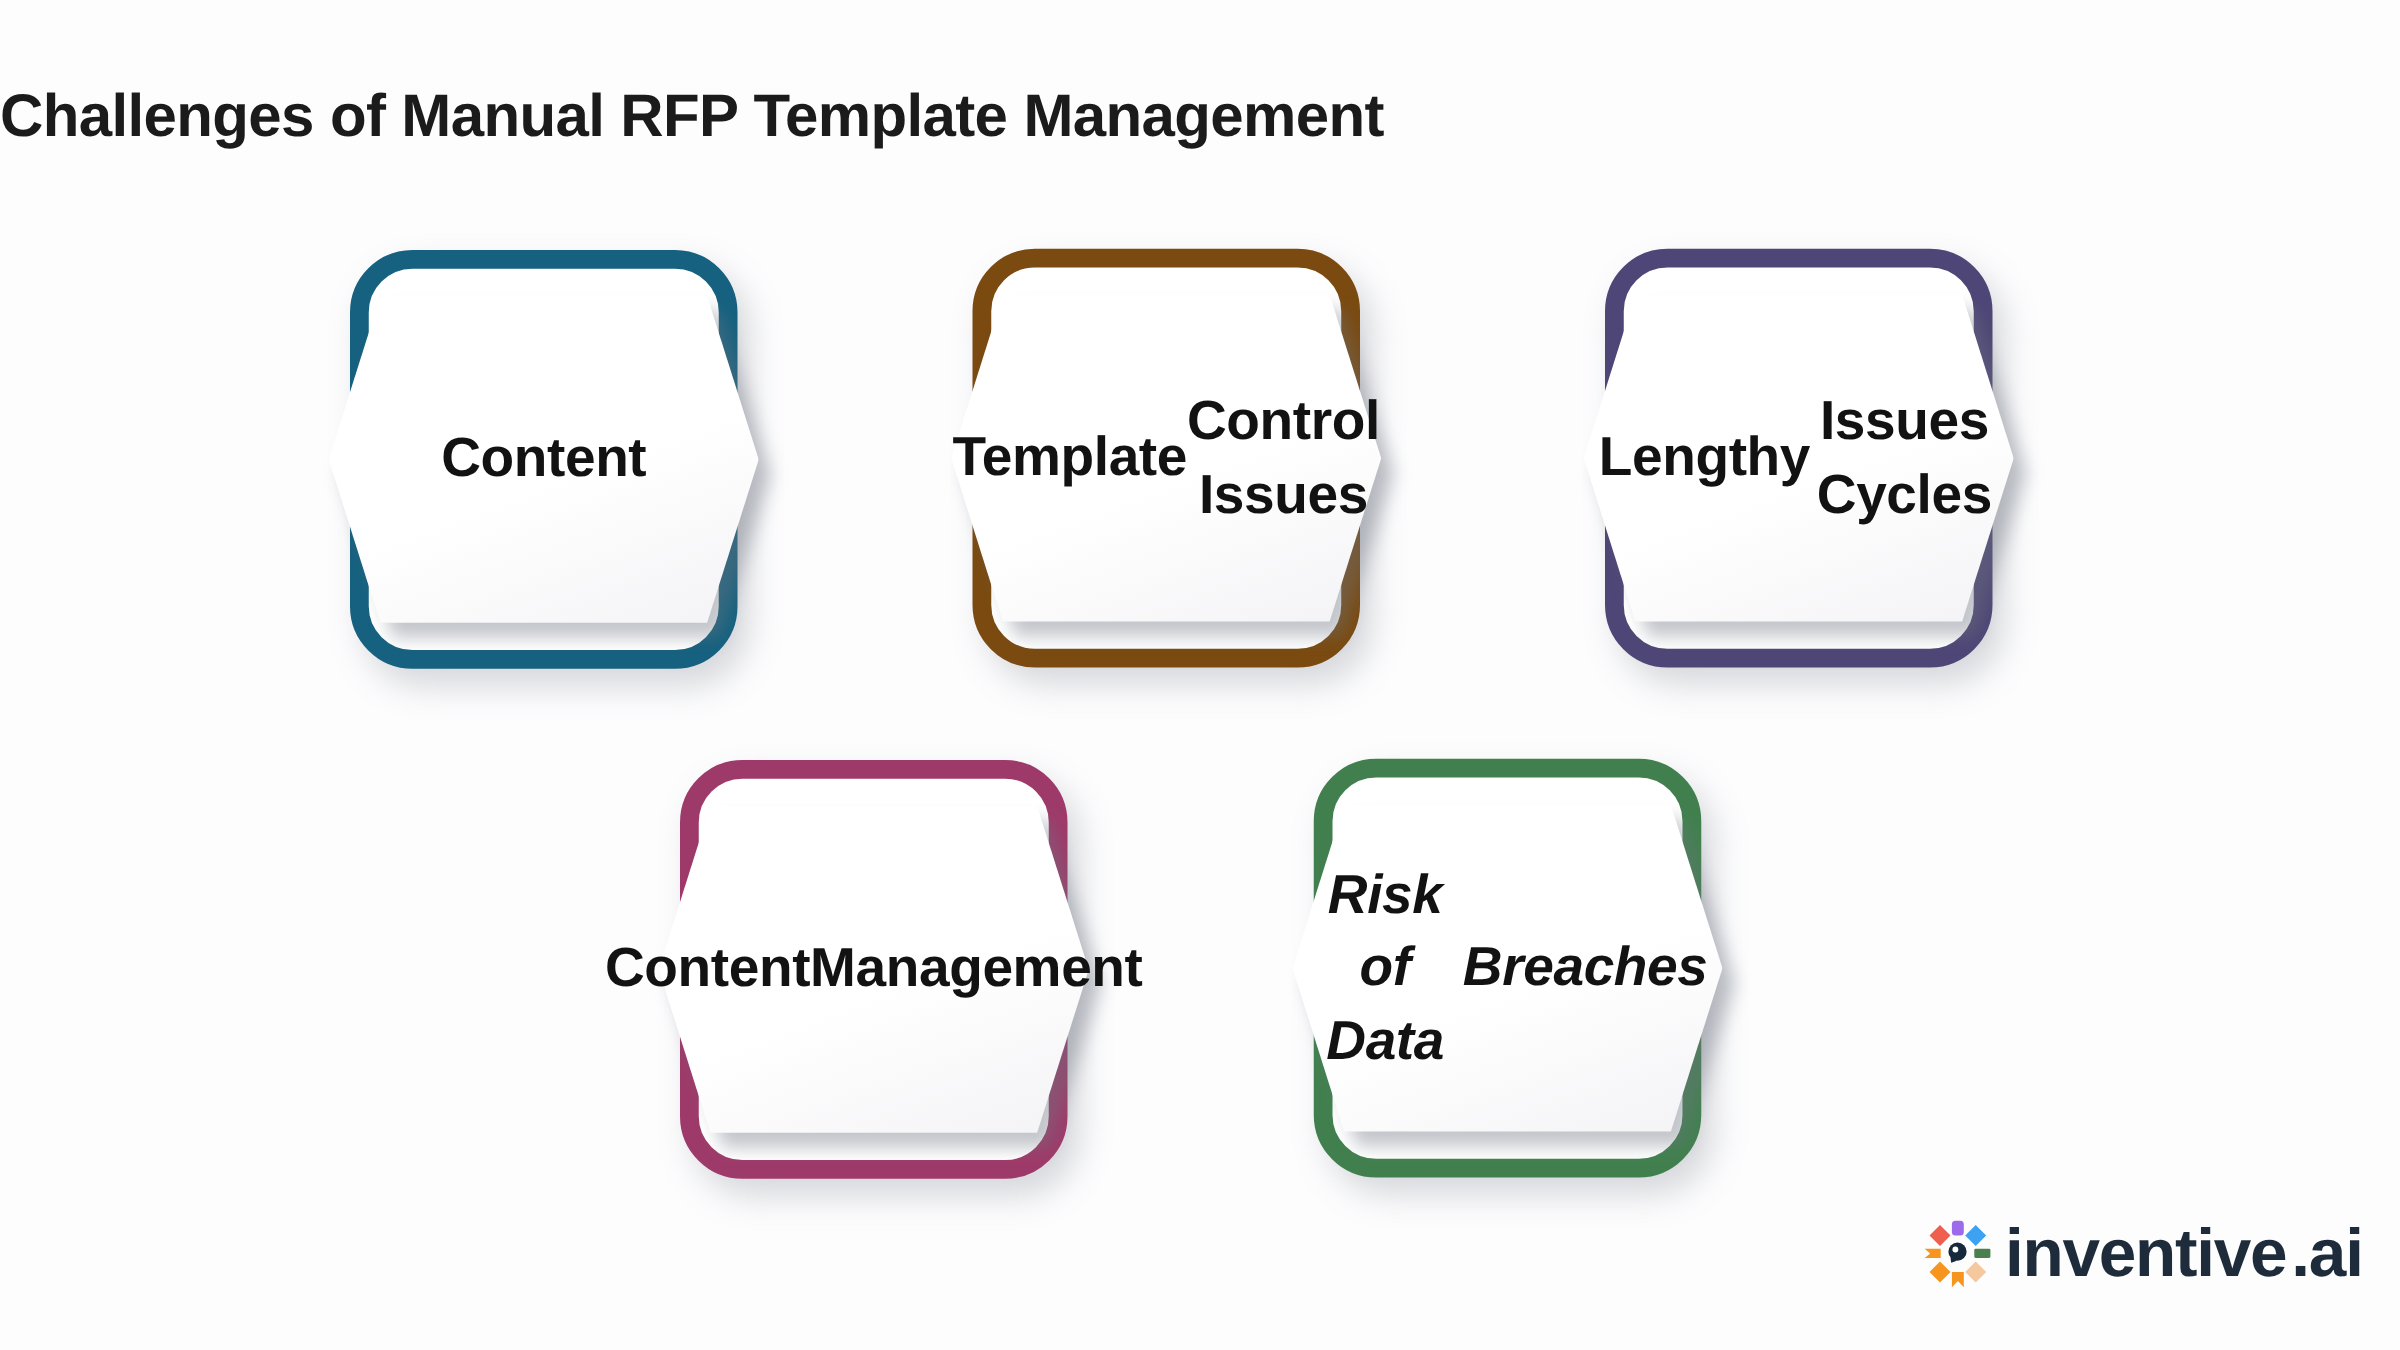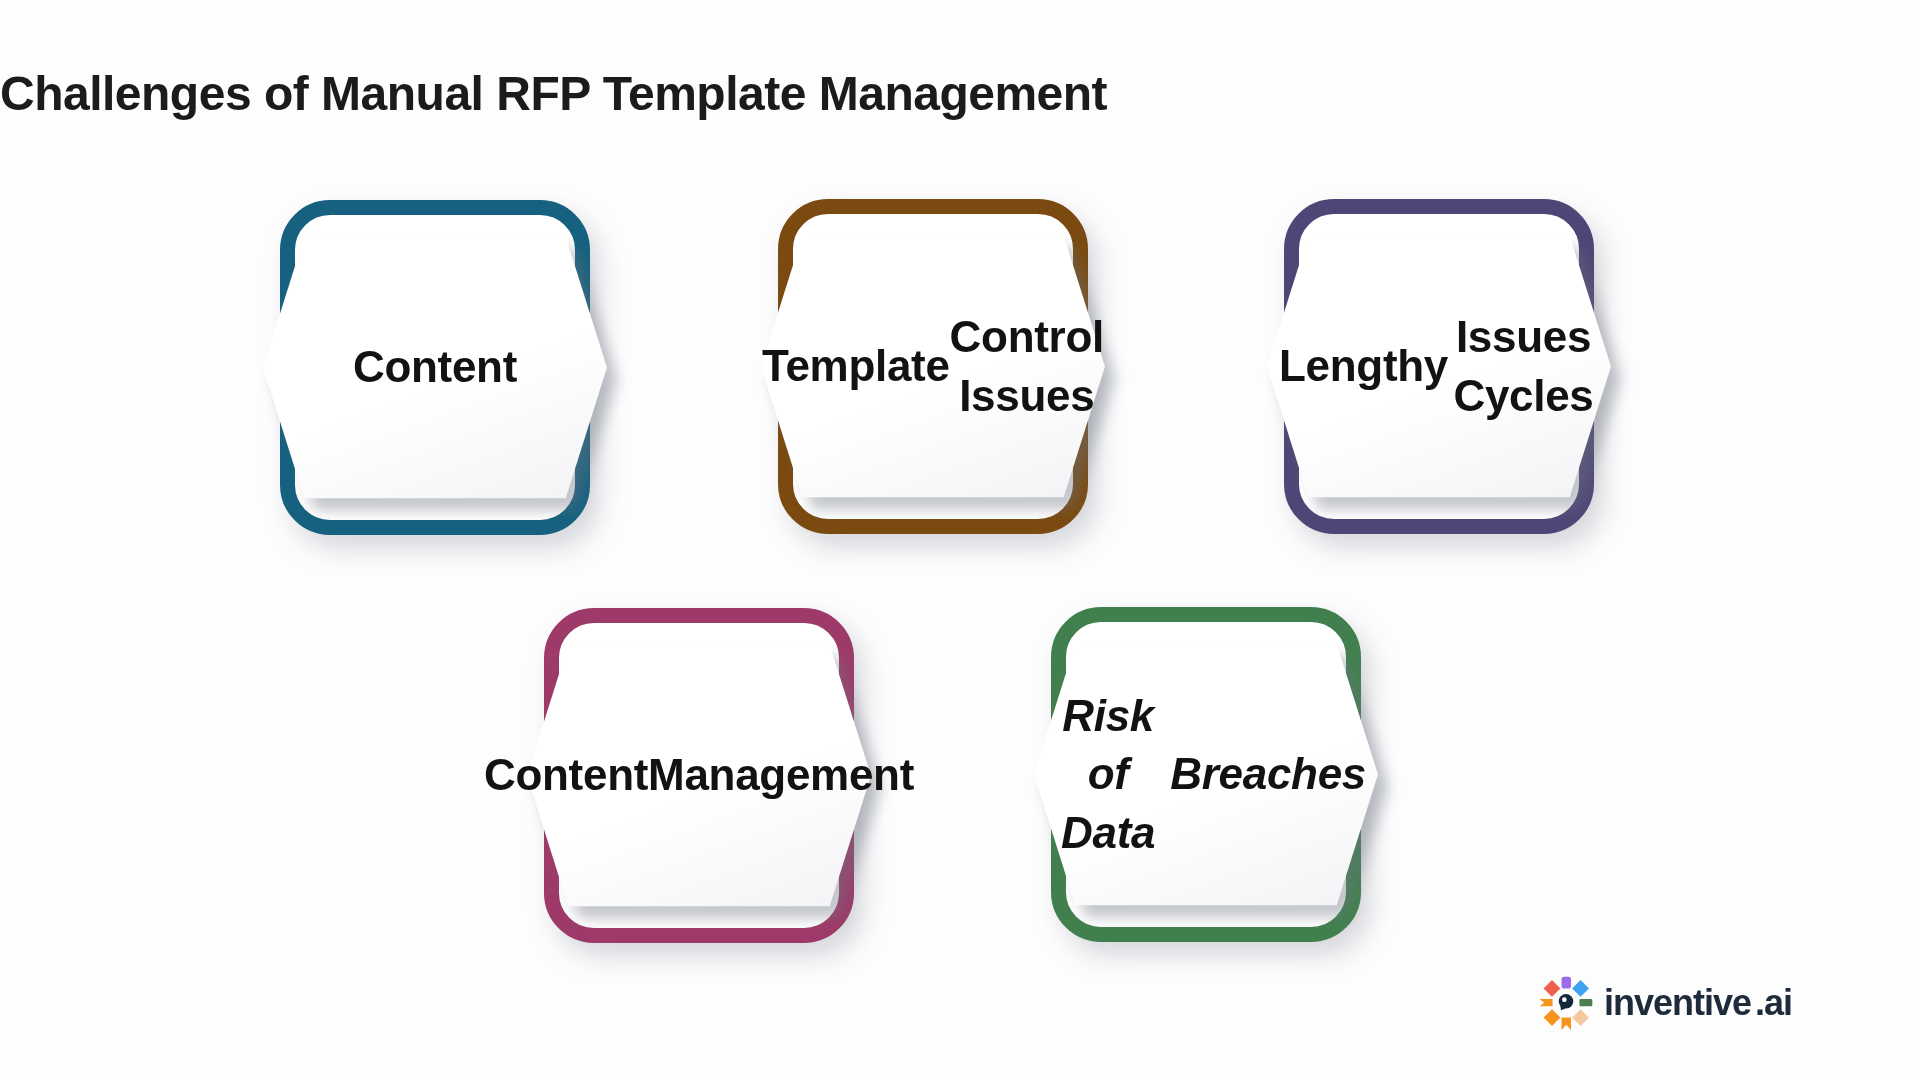--- a/index.html
+++ b/index.html
@@ -40,21 +40,21 @@
     font-size:44px;font-weight:bold;line-height:1.32;color:#121212;
     letter-spacing:-0.3px;
   }
   .card-label span{display:block;}
   .logo{
     position:absolute;left:1538px;top:972px;height:62px;
     display:flex;align-items:center;gap:10px;
   }
   .logo-icon{width:56px;height:56px;flex:0 0 auto;}
   .logo-text{
-    font-size:36px;font-weight:bold;color:#1d2b3a;letter-spacing:-1px;
+    font-size:54px;font-weight:bold;color:#1d2b3a;letter-spacing:-1px;
     display:flex;align-items:baseline;
   }
   .logo-suffix{margin-left:4px;}
 </style>
 </head>
 <body style="background: rgb(253, 253, 254);">
 
 <div class="page-title">Challenges of Manual RFP Template Management</div>
 
 <div class="card card1" style="border-color: rgb(21, 97, 127);">

